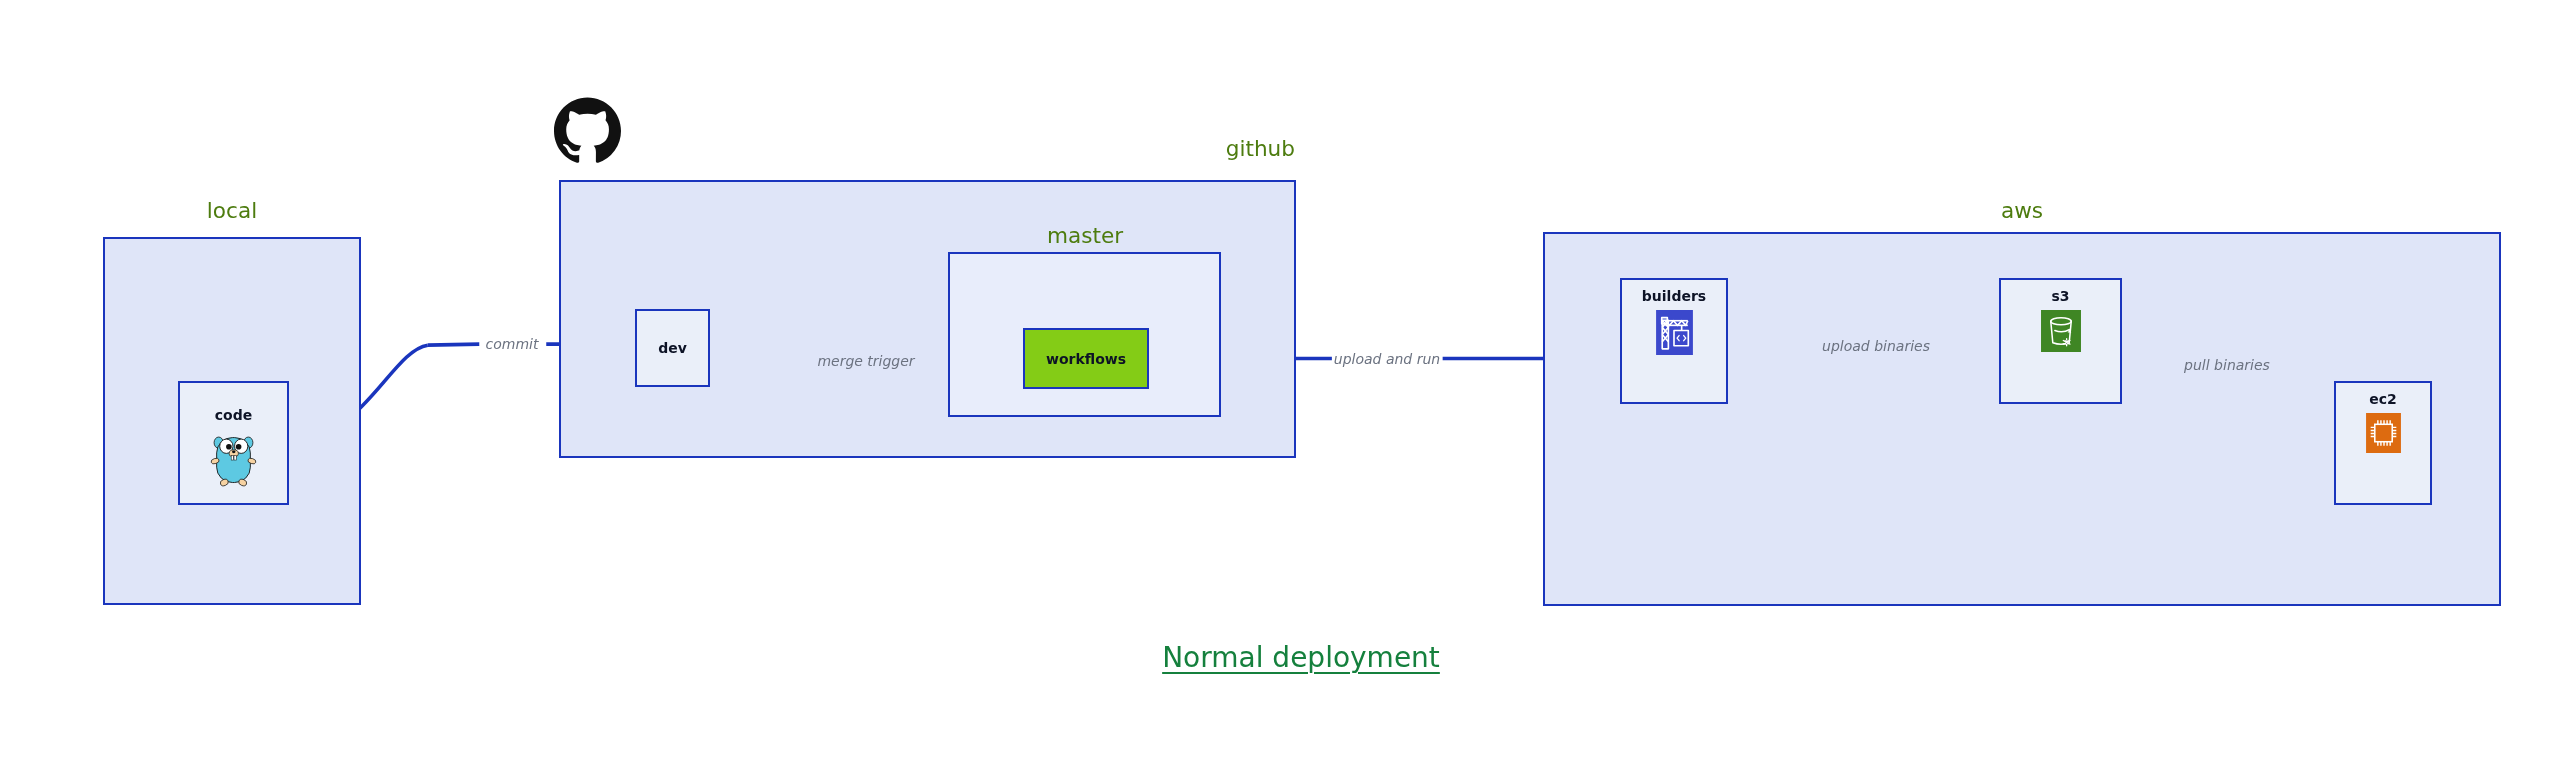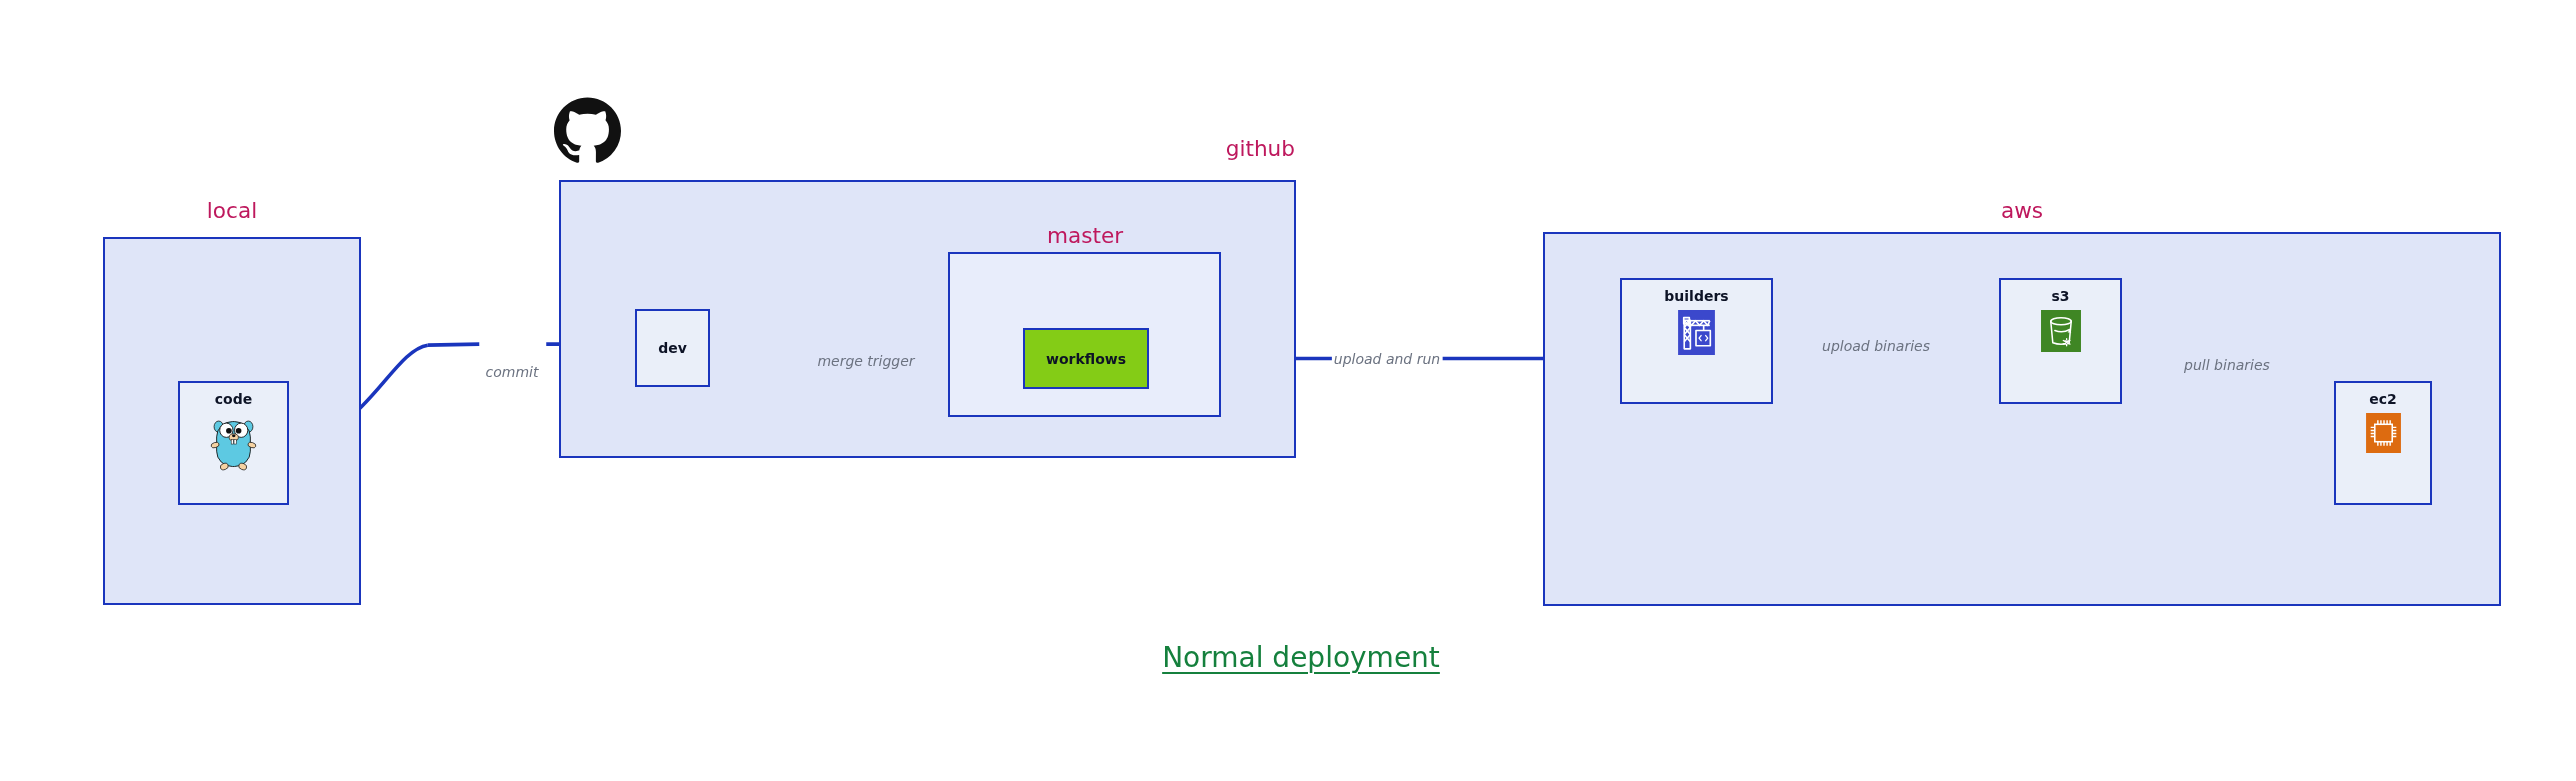--- a/index.html
+++ b/index.html
@@ -21,21 +21,21 @@
     background:#dfe5f8;
     border:2.1px solid #1a35bd;
     box-sizing:border-box;
   }
   .group.inner{
     background:#e8edfb;
     border-width:2.1px;
   }
   .group-label{
     position:absolute;
-    color:#be185d;
+    color:#4d7c0f;
     font-size:21.6px;
     font-weight:400;
     line-height:1;
     white-space:nowrap;
   }
   .group-label.center{transform:translateX(-50%);}
   .group-label.right{transform:translateX(-100%);}
 
   
   .node{
@@ -131,21 +131,21 @@
 
     <g>
       <path d="M 4075 670 C 4170 670 4210 690 4255 700" stroke="#1a35bd" stroke-width="7" fill="none"></path>
       <path d="M 4390 716 C 4450 740 4490 780 4526 810" stroke="#1a35bd" stroke-width="7" fill="none" marker-end="url(#arrow)"></path>
     </g>
   </svg>
 
   <div class="group-label center" style="left:232px; top:200px;">local</div>
   <div class="group" style="left:103px; top:237px; width:258px; height:368px;"></div>
 
-  <div class="node" style="left:178px; top:381px; width:111px; height:124px; padding-top:9.3px;">
+  <div class="node" style="left:178px; top:381px; width:111px; height:124px; padding-top:9.3px;justify-content:center;">
     <div class="node-label">code</div>
     <div class="node-icon" style="margin-top:7.2px;">
       <svg width="47" height="58" viewBox="0 0 92 112" xmlns="http://www.w3.org/2000/svg">
 
         <ellipse cx="17" cy="26" rx="9" ry="11" fill="#5dc9e2" stroke="#1a1a1a" stroke-width="1.6"></ellipse>
         <ellipse cx="75" cy="26" rx="9" ry="11" fill="#5dc9e2" stroke="#1a1a1a" stroke-width="1.6"></ellipse>
 
         <rect x="13" y="16" width="66" height="88" rx="31" ry="30" fill="#5dc9e2" stroke="#1a1a1a" stroke-width="1.8"></rect>
 
         <ellipse cx="10" cy="62" rx="8" ry="5" fill="#f6d2a2" stroke="#1a1a1a" stroke-width="1.4" transform="rotate(-18 10 62)"></ellipse>
@@ -183,21 +183,21 @@
   <div class="group-label center" style="left:1085px; top:225px;">master</div>
   <div class="group inner" style="left:948px; top:252px; width:273px; height:165px;"></div>
 
   <div class="node white" style="left:1023px; top:328px; width:126px; height:61px; justify-content:center;">
     <div class="node-label">workflows</div>
   </div>
 
   <div class="group-label center" style="left:2022px; top:200px;">aws</div>
   <div class="group" style="left:1543px; top:232px; width:958px; height:374px;"></div>
 
-  <div class="node" style="left:1620px; top:278px; width:153px; height:126px; padding-top:9.3px;">
+  <div class="node" style="left:1620px; top:278px; width:108px; height:126px; padding-top:9.3px;">
     <div class="node-label">builders</div>
     <div class="node-icon" style="margin-top:7.2px;">
       <svg width="37" height="45" viewBox="0 0 72 88" xmlns="http://www.w3.org/2000/svg">
         <rect x="0" y="0" width="72" height="88" fill="#3b48cc"></rect>
         <g fill="none" stroke="#ffffff" stroke-width="3.2" stroke-linejoin="round">
 
           <rect x="12" y="20" width="12" height="56"></rect>
           <path d="M12 20 L24 34 M24 20 L12 34 M12 34 L24 48 M24 34 L12 48 M12 48 L24 62 M24 48 L12 62"></path>
 
           <rect x="11" y="15" width="11" height="12"></rect>
@@ -255,21 +255,21 @@
           <path d="M23 56 L23 64 M29 56 L29 64 M35 56 L35 64 M41 56 L41 64 M47 56 L47 64"></path>
 
           <path d="M9 28 L17 28 M9 34 L17 34 M9 40 L17 40 M9 46 L17 46"></path>
 
           <path d="M51 28 L59 28 M51 34 L59 34 M51 40 L59 40 M51 46 L59 46"></path>
         </g>
       </svg>
     </div>
   </div>
 
-  <div class="edge-label" style="left:512px; top:344px;margin-top:28px;">commit</div>
+  <div class="edge-label" style="left:512px; top:344px;">commit</div>
 
   <div class="edge-label ontint" style="left:866px; top:361px;">merge trigger</div>
 
   <div class="edge-label" style="left:1387px; top:359px;">upload and run</div>
 
   <div class="edge-label ontint" style="left:1876px; top:346px;">upload binaries</div>
 
   <div class="edge-label ontint" style="left:2227px; top:365px;">pull binaries</div>
 
   <div id="diagram-title" style="left:1301px; top:644px;">Normal deployment</div>

